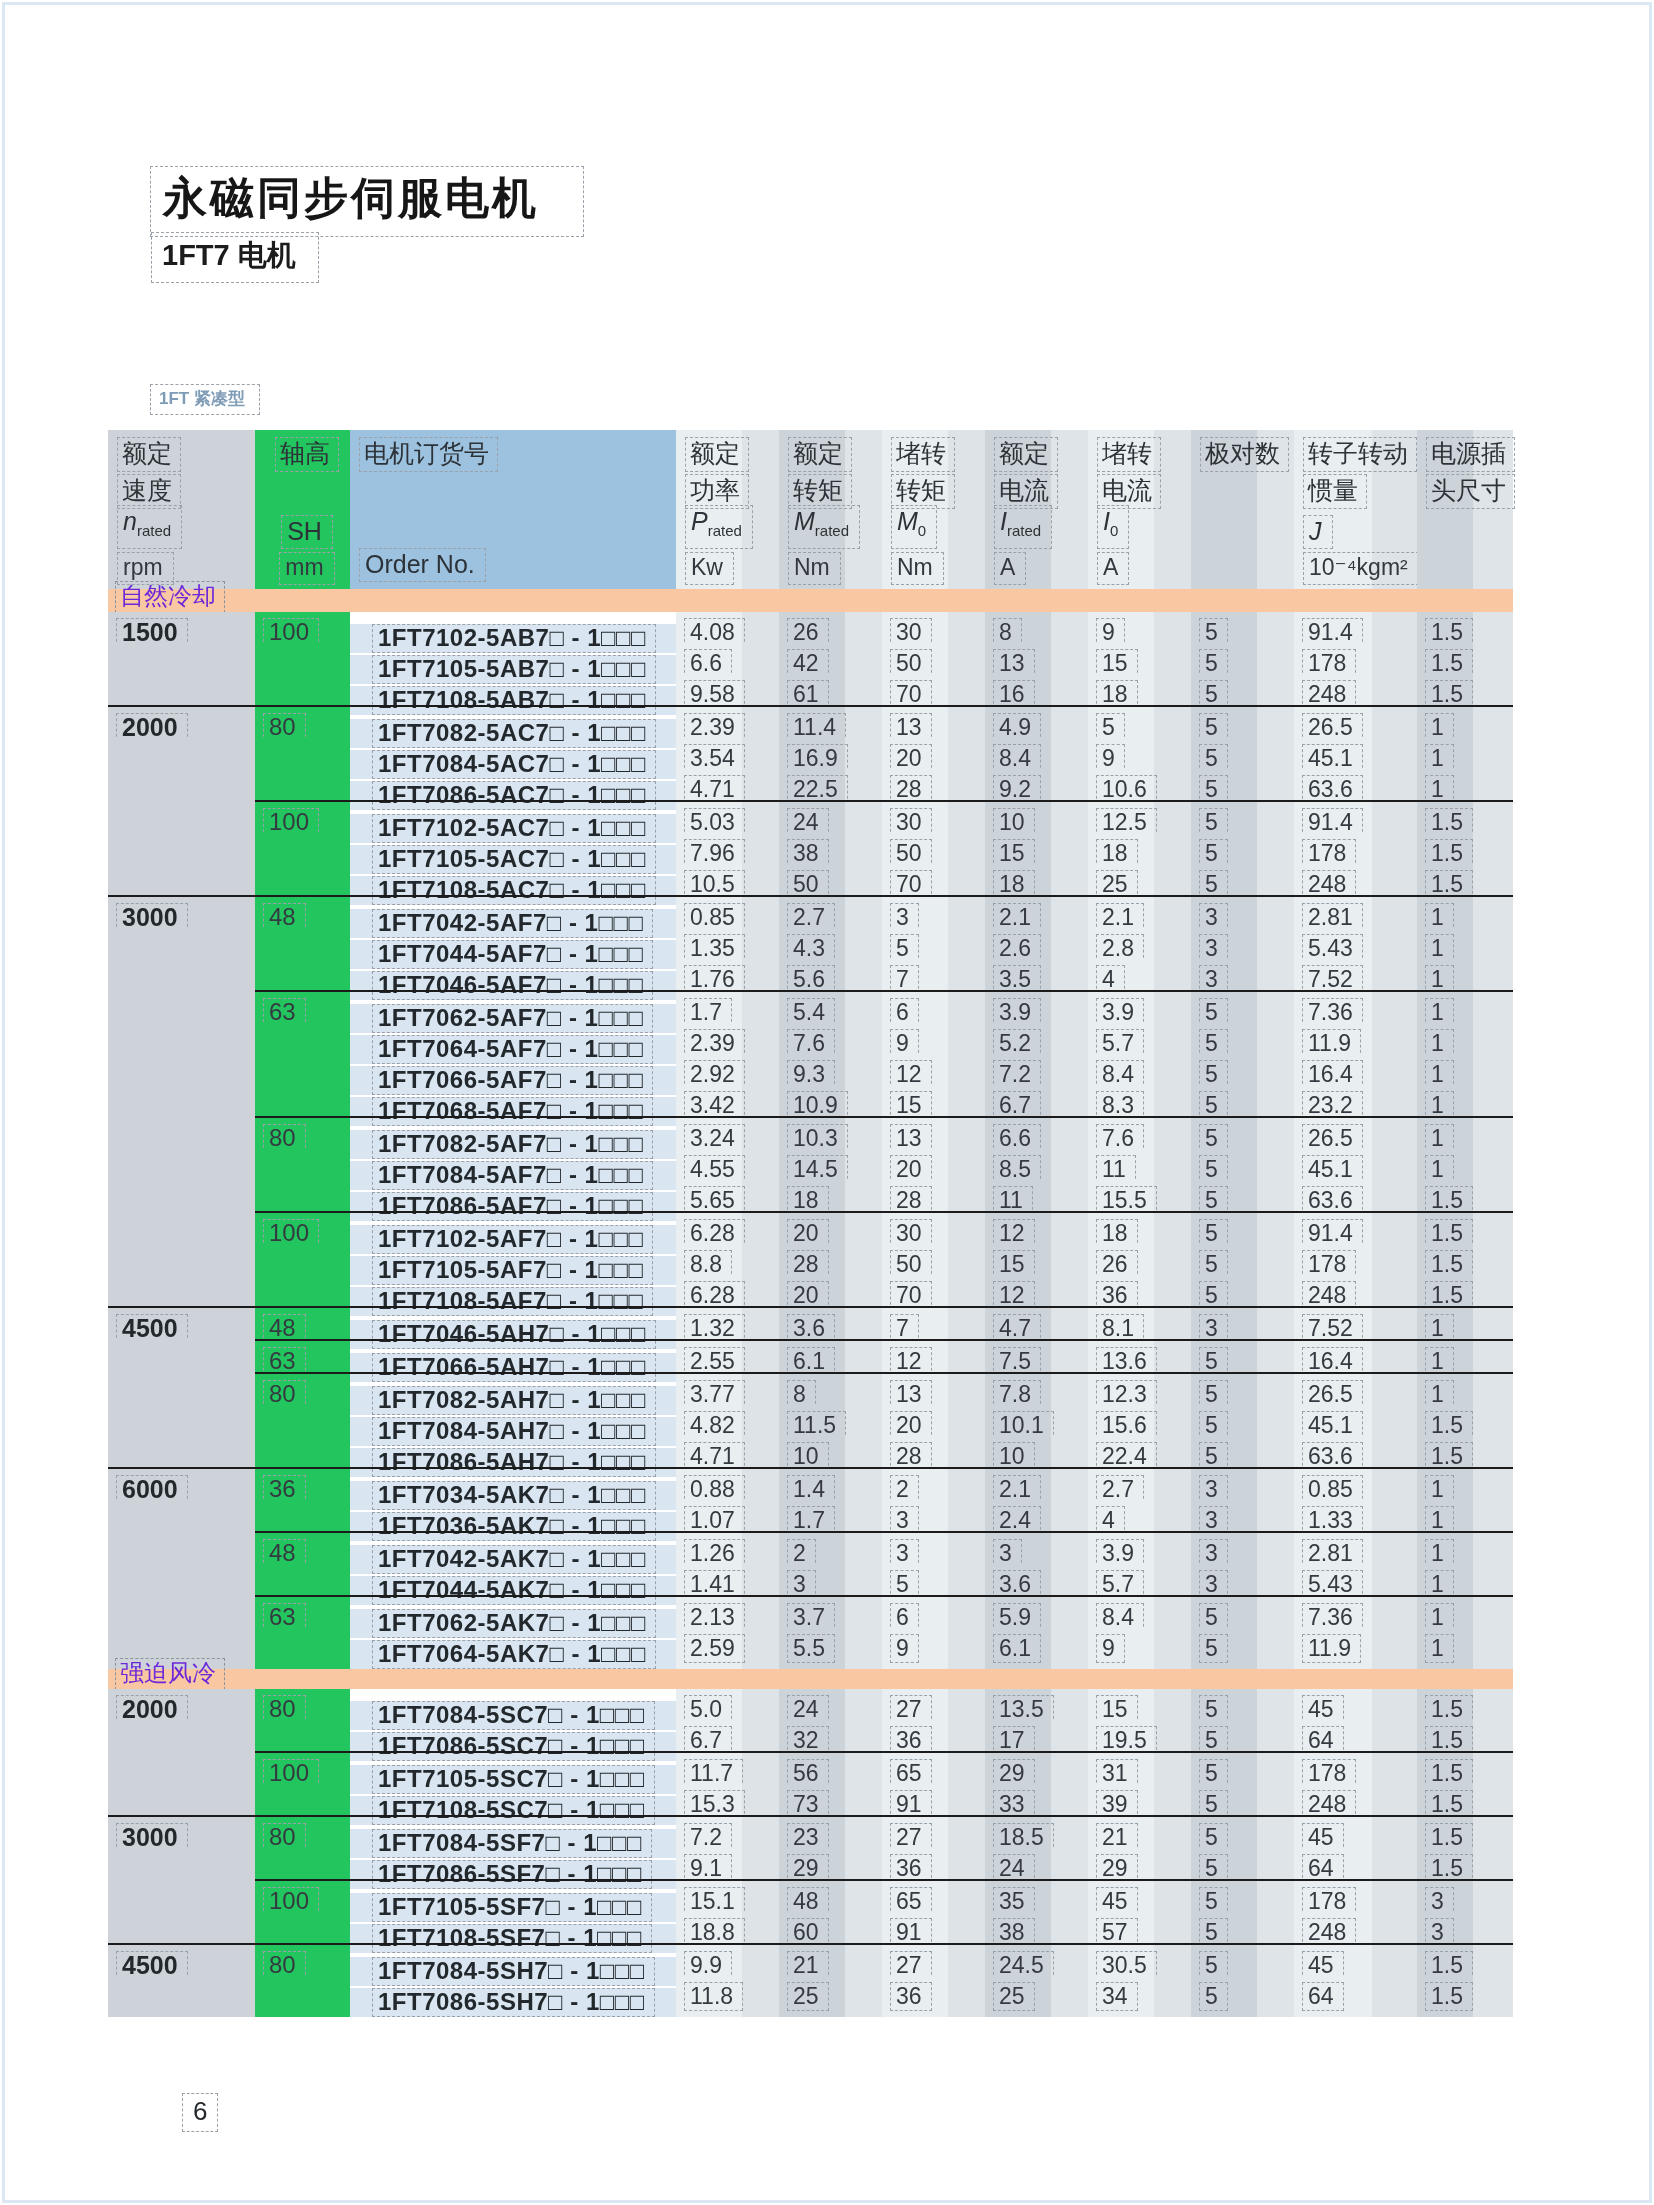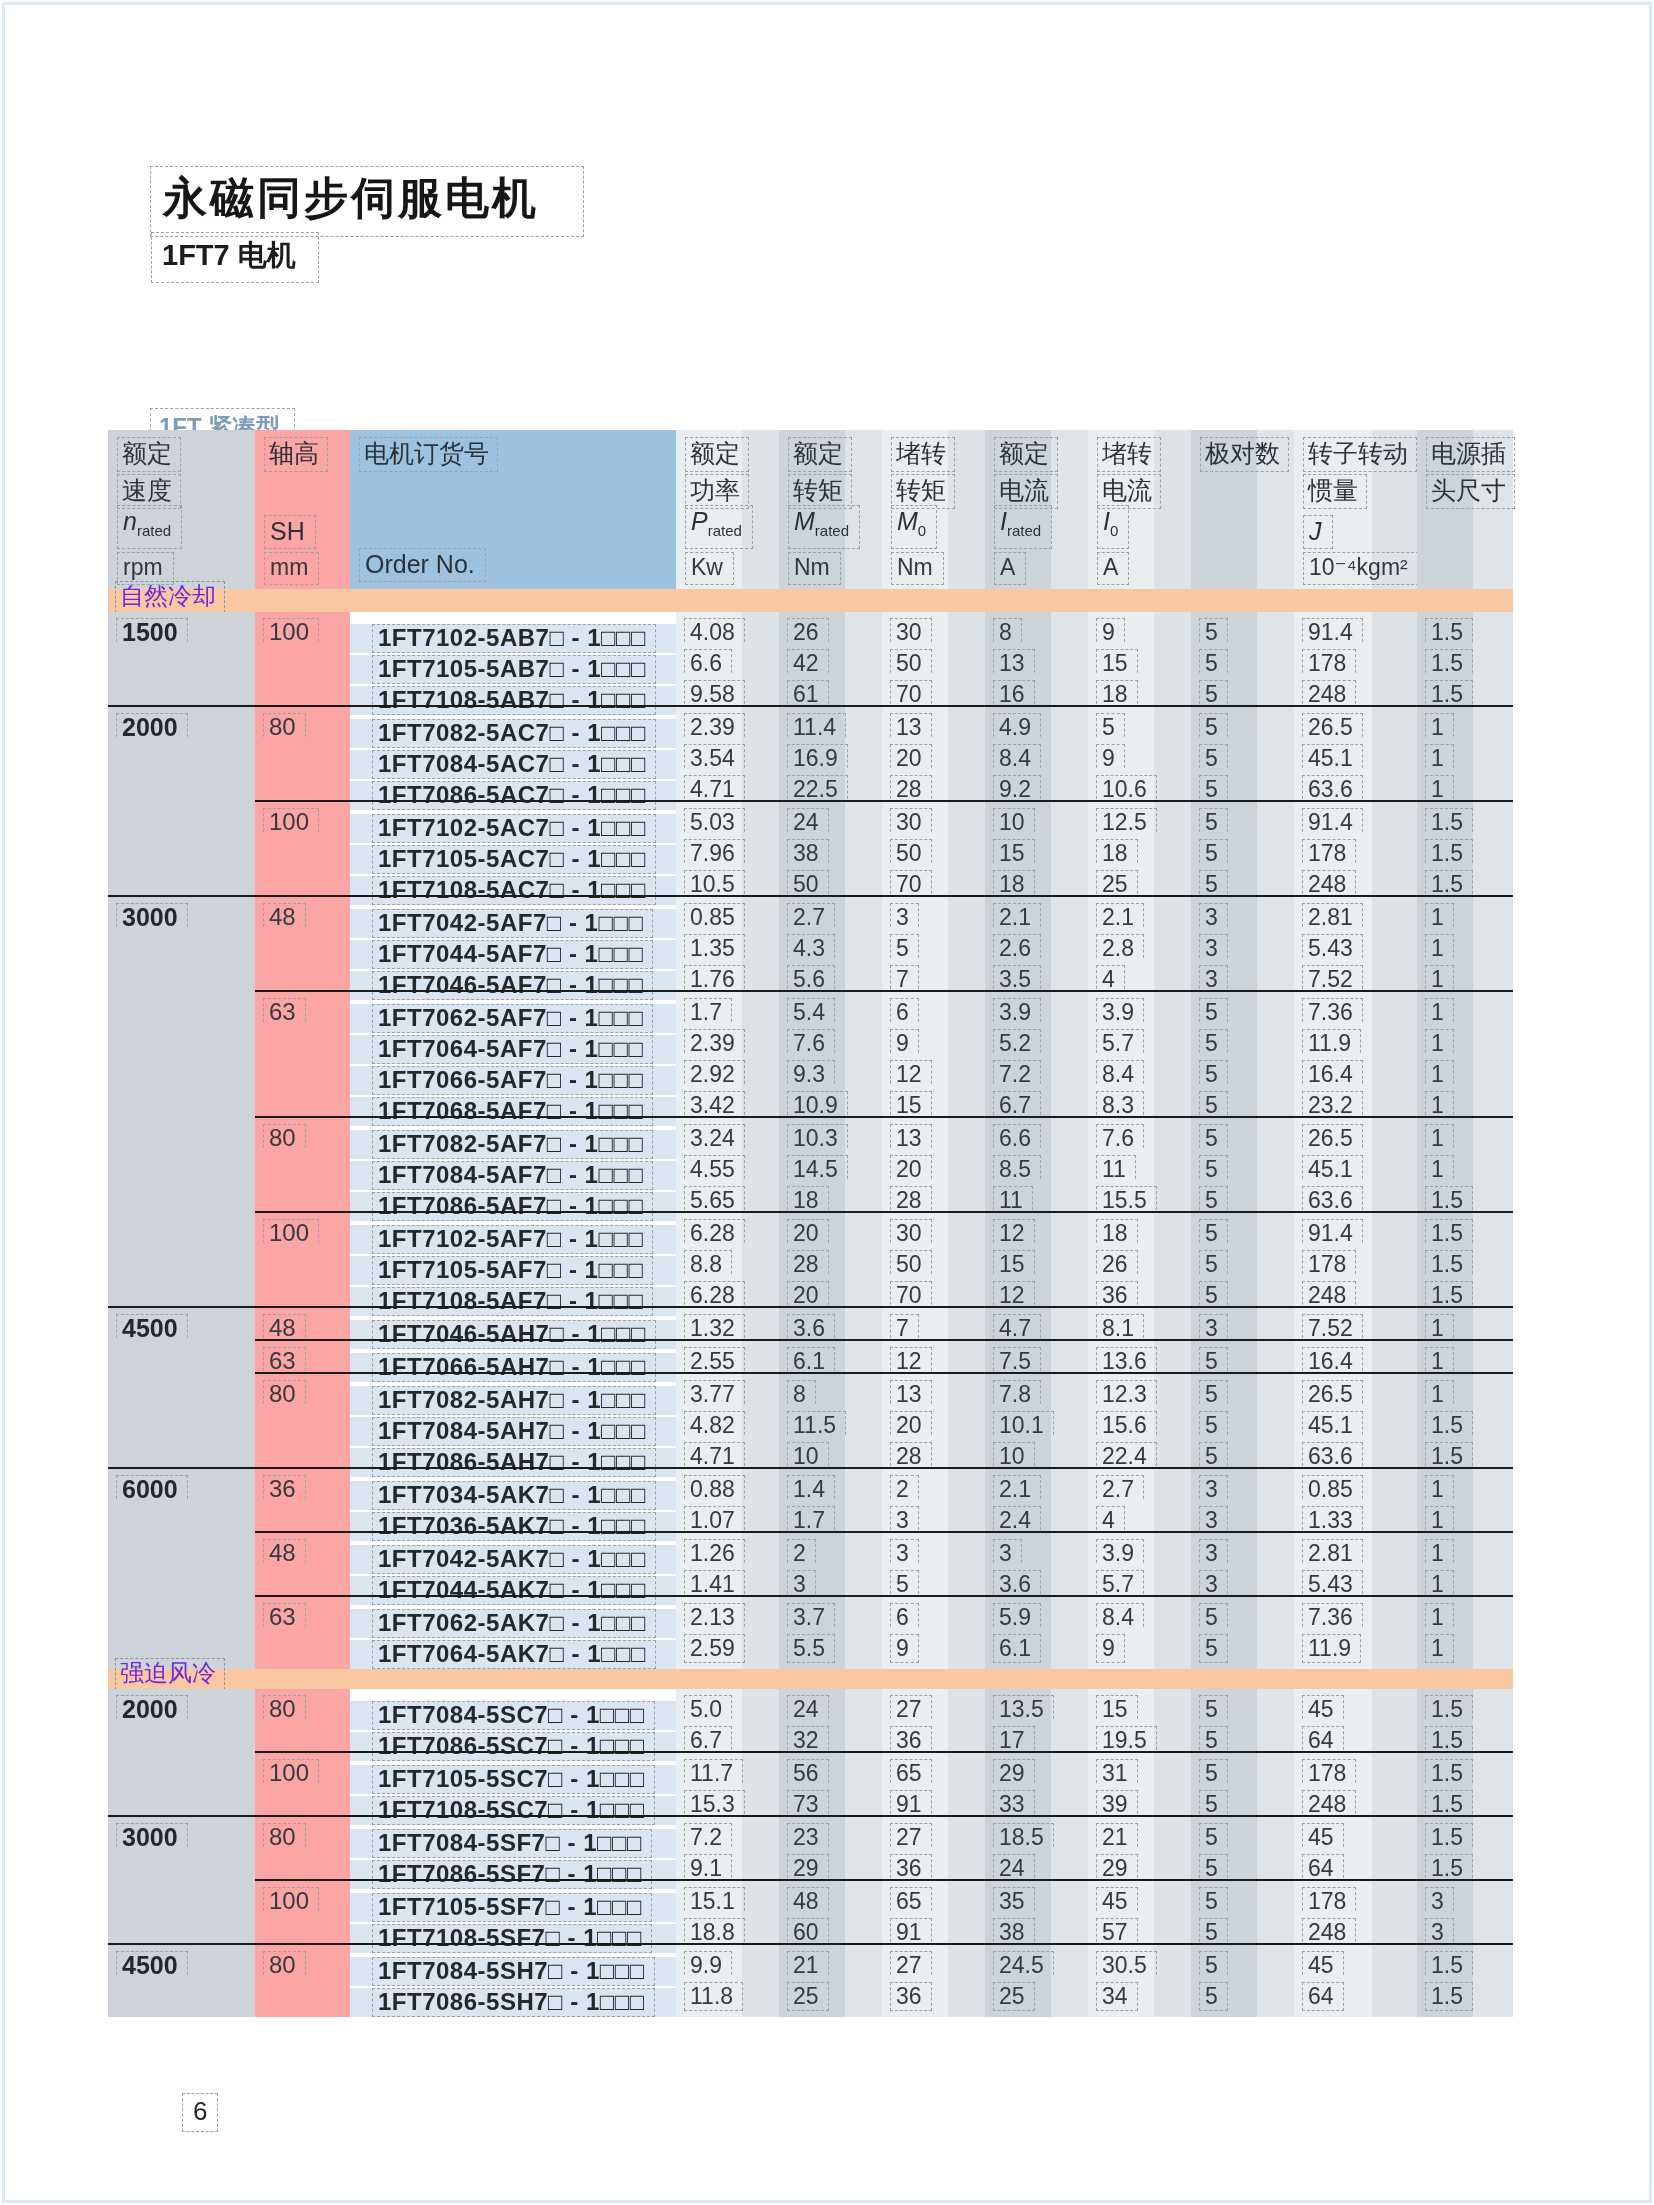--- a/index.html
+++ b/index.html
@@ -12,27 +12,27 @@
   .dbox{
     display:inline-block;border:1px dashed #9aa1a8;box-sizing:border-box;
     white-space:nowrap;
   }
   
   .main-title{position:absolute;left:150px;top:166px;}
   .main-title .dbox{font-size:44px;font-weight:bold;color:#161616;letter-spacing:3px;padding:2px 44px 8px 12px;}
   .sub-title{position:absolute;left:151px;top:232px;}
   .sub-title .dbox{font-size:29px;font-weight:bold;color:#1c1c1c;padding:3px 22px 6px 10px;}
   .section-label{position:absolute;left:150px;top:384px;}
-  .section-label .dbox{font-size:24px;color:#7e9cb6;font-weight:bold;padding:2px 14px 4px 8px;margin-top:24px;}
+  .section-label .dbox{font-size:17px;color:#7e9cb6;font-weight:bold;padding:2px 14px 4px 8px;}
   
   .tbl{position:absolute;left:108px;top:430px;width:1405px;}
   .grid11{display:grid;grid-template-columns:147px 95px 326px 103px 103px 103px 103px 103px 103px 123px 96px;}
   
   .c-speed{background:#cdd3d8;}
-  .c-sh{background:#fca5a5;}
+  .c-sh{background:#22c55e;text-align:center;}
   .c-order{background:#d9e6f2;margin-top:12px;}
   .h-order{background:#9cc2e0;}
   .bg-p,.bg-m0,.bg-i0{background:linear-gradient(90deg,#e9eef1 0 66px,#dde3e7 66px);}
   .bg-j{background:linear-gradient(90deg,#e9eef1 0 78px,#dde3e7 78px);}
   .bg-m,.bg-i,.bg-poles{background:linear-gradient(90deg,#cdd4d9 0 66px,#dfe4e8 66px);}
   .bg-plug{background:linear-gradient(90deg,#cdd4d9 0 56px,#dfe4e8 56px);}
   
   .thead{height:152px;}
   .hcell{display:flex;flex-direction:column;box-sizing:border-box;padding:7px 0 4px 0;}
   .zh-line{padding-left:9px;line-height:34px;}

